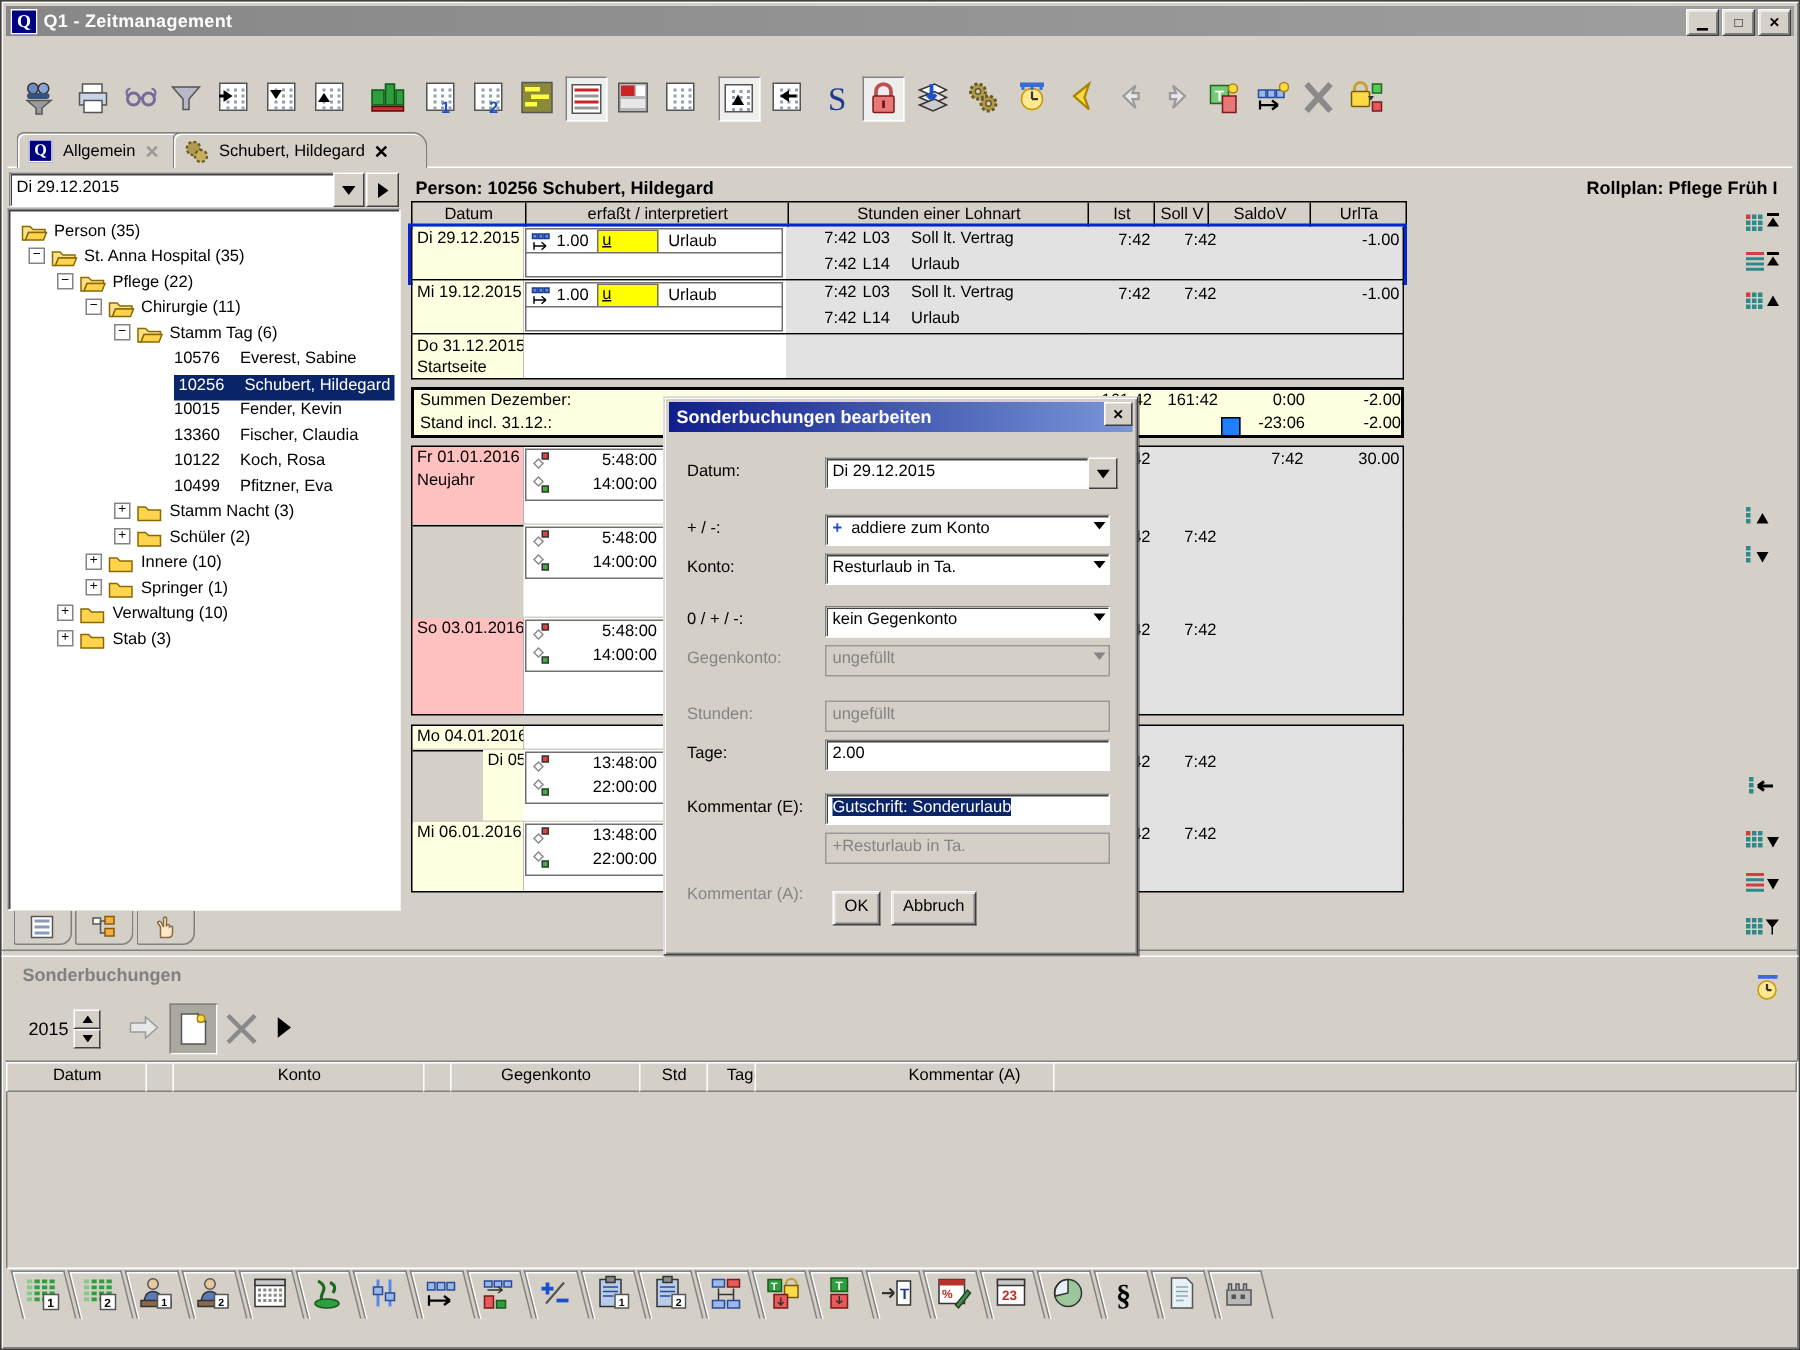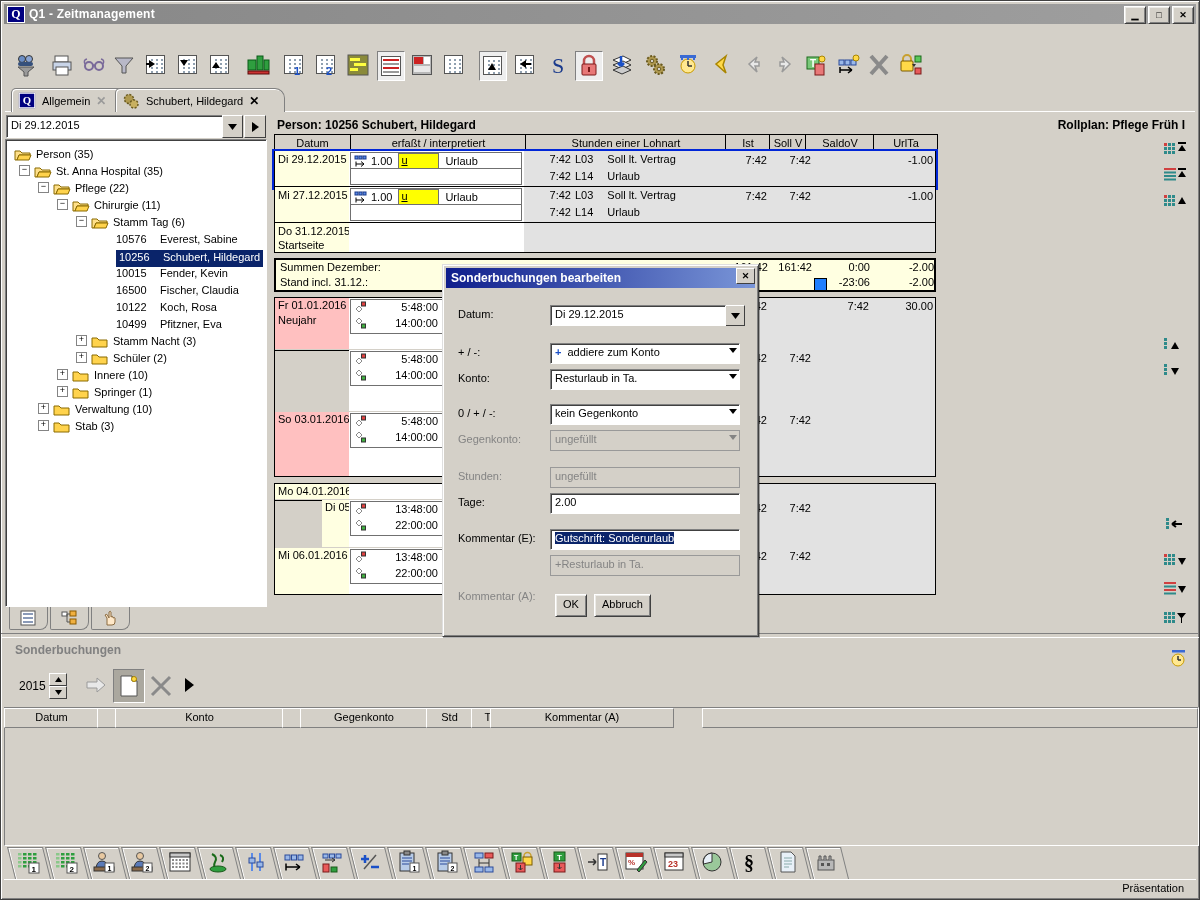--- a/index.html
+++ b/index.html
@@ -467,21 +467,21 @@
         <span>Everest, Sabine</span>
       </div>
       <div class="titem" style="top: 110px; left: 110px;">
         <span class="tsel"><span style="width:44px;display:inline-block">10256</span><span>Schubert, Hildegard</span></span>
       </div>
       <div class="titem" style="top: 127px; left: 110px;">
         <span style="width:44px;display:inline-block">10015</span>
         <span>Fender, Kevin</span>
       </div>
       <div class="titem" style="top: 144px; left: 110px;">
-        <span style="width:44px;display:inline-block">16500</span>
+        <span style="width:44px;display:inline-block">13360</span>
         <span>Fischer, Claudia</span>
       </div>
       <div class="titem" style="top: 161px; left: 110px;">
         <span style="width:44px;display:inline-block">10122</span>
         <span>Koch, Rosa</span>
       </div>
       <div class="titem" style="top: 178px; left: 110px;">
         <span style="width:44px;display:inline-block">10499</span>
         <span>Pfitzner, Eva</span>
       </div>
@@ -601,21 +601,21 @@
           <div style="position: absolute; left: 0px; top: 19px; width: 100%; white-space: nowrap;"><span style="display:inline-block;width:47px;text-align:right">7:42</span><span style="margin-left:4px">L14</span><span style="margin-left:14px">Urlaub</span></div>
         </div>
         <div class="gcell valblock" style="left: 449px; top: 0px; width: 211px; height: 35px;"></div>
         <div class="val" style="left: 432px; top: 3px; width: 60px;">7:42</div>
         <div class="val" style="left: 476px; top: 3px; width: 60px;">7:42</div>
         <div class="val" style="left: 598px; top: 3px; width: 60px;">-1.00</div>
       </div>
       <div class="selrow" style="left: -2px; top: 15px; width: 662px; height: 37px;"></div>
       <div class="gcell rowline" style="left: 0px; top: 53px; width: 660px; height: 35px;">
         <div class="gcell datecell" style="left: 0px; top: 0px; width: 74px; height: 35px;">
-          <div style="padding:2px 2px 0 3px;white-space:nowrap">Mi 27.12.2015</div>
+          <div style="padding:2px 2px 0 3px;white-space:nowrap">Mi 19.12.2015</div>
         </div>
         <div class="gcell erfcell" style="left: 74px; top: 0px; width: 175px; height: 35px;">
           <div class="innerbox" style="left: 1px; top: 1px; width: 170px; height: 16px; display: flex; align-items: center; white-space: nowrap;">
             <span style="margin:0 3px">
               <svg width="14" height="13" viewBox="0 0 14 13">
                 <rect x="1" y="1" width="3" height="3" fill="#5a8ae8" stroke="#1a3a8a"></rect>
                 <rect x="5" y="1" width="3" height="3" fill="#5a8ae8" stroke="#1a3a8a"></rect>
                 <rect x="9" y="1" width="3" height="3" fill="#5a8ae8" stroke="#1a3a8a"></rect>
                 <path d="M2 9 h8 M10 9 l-3 -2.5 M10 9 l-3 2.5 M2 6.5 v5" stroke="#000" fill="none"></path>
               </svg>
@@ -863,21 +863,21 @@
     </div>
   <div class="btblarea"></div>
   <div id="btblhdrs">
       <div class="btblhdr" style="left: 3px; width: 93px;">Datum</div>
       <div class="btblhdr" style="left: 96px; width: 18px;"></div>
       <div class="btblhdr" style="left: 114px; width: 167px;">Konto</div>
       <div class="btblhdr" style="left: 281px; width: 18px;"></div>
       <div class="btblhdr" style="left: 299px; width: 126px;">Gegenkonto</div>
       <div class="btblhdr" style="left: 425px; width: 45px;">Std</div>
       <div class="btblhdr" style="left: 470px; width: 49px;">Tage</div>
-      <div class="btblhdr" style="left: 489px; width: 182px;">Kommentar (A)</div>
+      <div class="btblhdr" style="left: 502px; width: 182px; padding-left: 48px;">Kommentar (A)</div>
       <div class="btblhdr" style="left: 701px; width: 494px;"></div>
     </div>
 
   <div id="btoolbar">
       <div class="btab" style="left: 10px;"></div>
       <div class="btabic" style="left: 10px;">
         <svg width="24" height="24" viewBox="0 0 24 24" style="margin: 0px auto;">
           <rect x="2" y="3" width="3.5" height="2.5" fill="#8ac88a"></rect>
           <rect x="7" y="3" width="3.5" height="2.5" fill="#2f9e3f"></rect>
           <rect x="12" y="3" width="3.5" height="2.5" fill="#2f9e3f"></rect>
@@ -1104,23 +1104,20 @@
       </div>
       <div class="btab" style="left: 808px;"></div>
       <div class="btabic" style="left: 808px;">
         <svg width="24" height="24" viewBox="0 0 24 24" style="margin: 0px auto;">
           <rect x="4" y="10" width="16" height="10" fill="#b8b8b8" stroke="#555"></rect>
           <path d="M5 10 v-4 h2 v4 M10 10 v-4 h2 v4 M15 10 v-4 h2 v4" fill="#b8b8b8" stroke="#555"></path>
           <rect x="7" y="13" width="3" height="3" fill="#555"></rect>
           <rect x="13" y="13" width="3" height="3" fill="#555"></rect>
         </svg>
       </div>
-    </div>
-  <div class="statusbar">
-      <span class="statustext">Präsentation</span>
     </div>
 
   <div class="dialog">
     <div class="dlgtitle">
         <span>Sonderbuchungen bearbeiten</span>
       </div>
     <div class="dlgx">✕</div>
     <div id="dlgfields">
         <div class="dlbl" style="top: 43px;">Datum:</div>
         <div class="dddbtn" style="top: 40px;">

